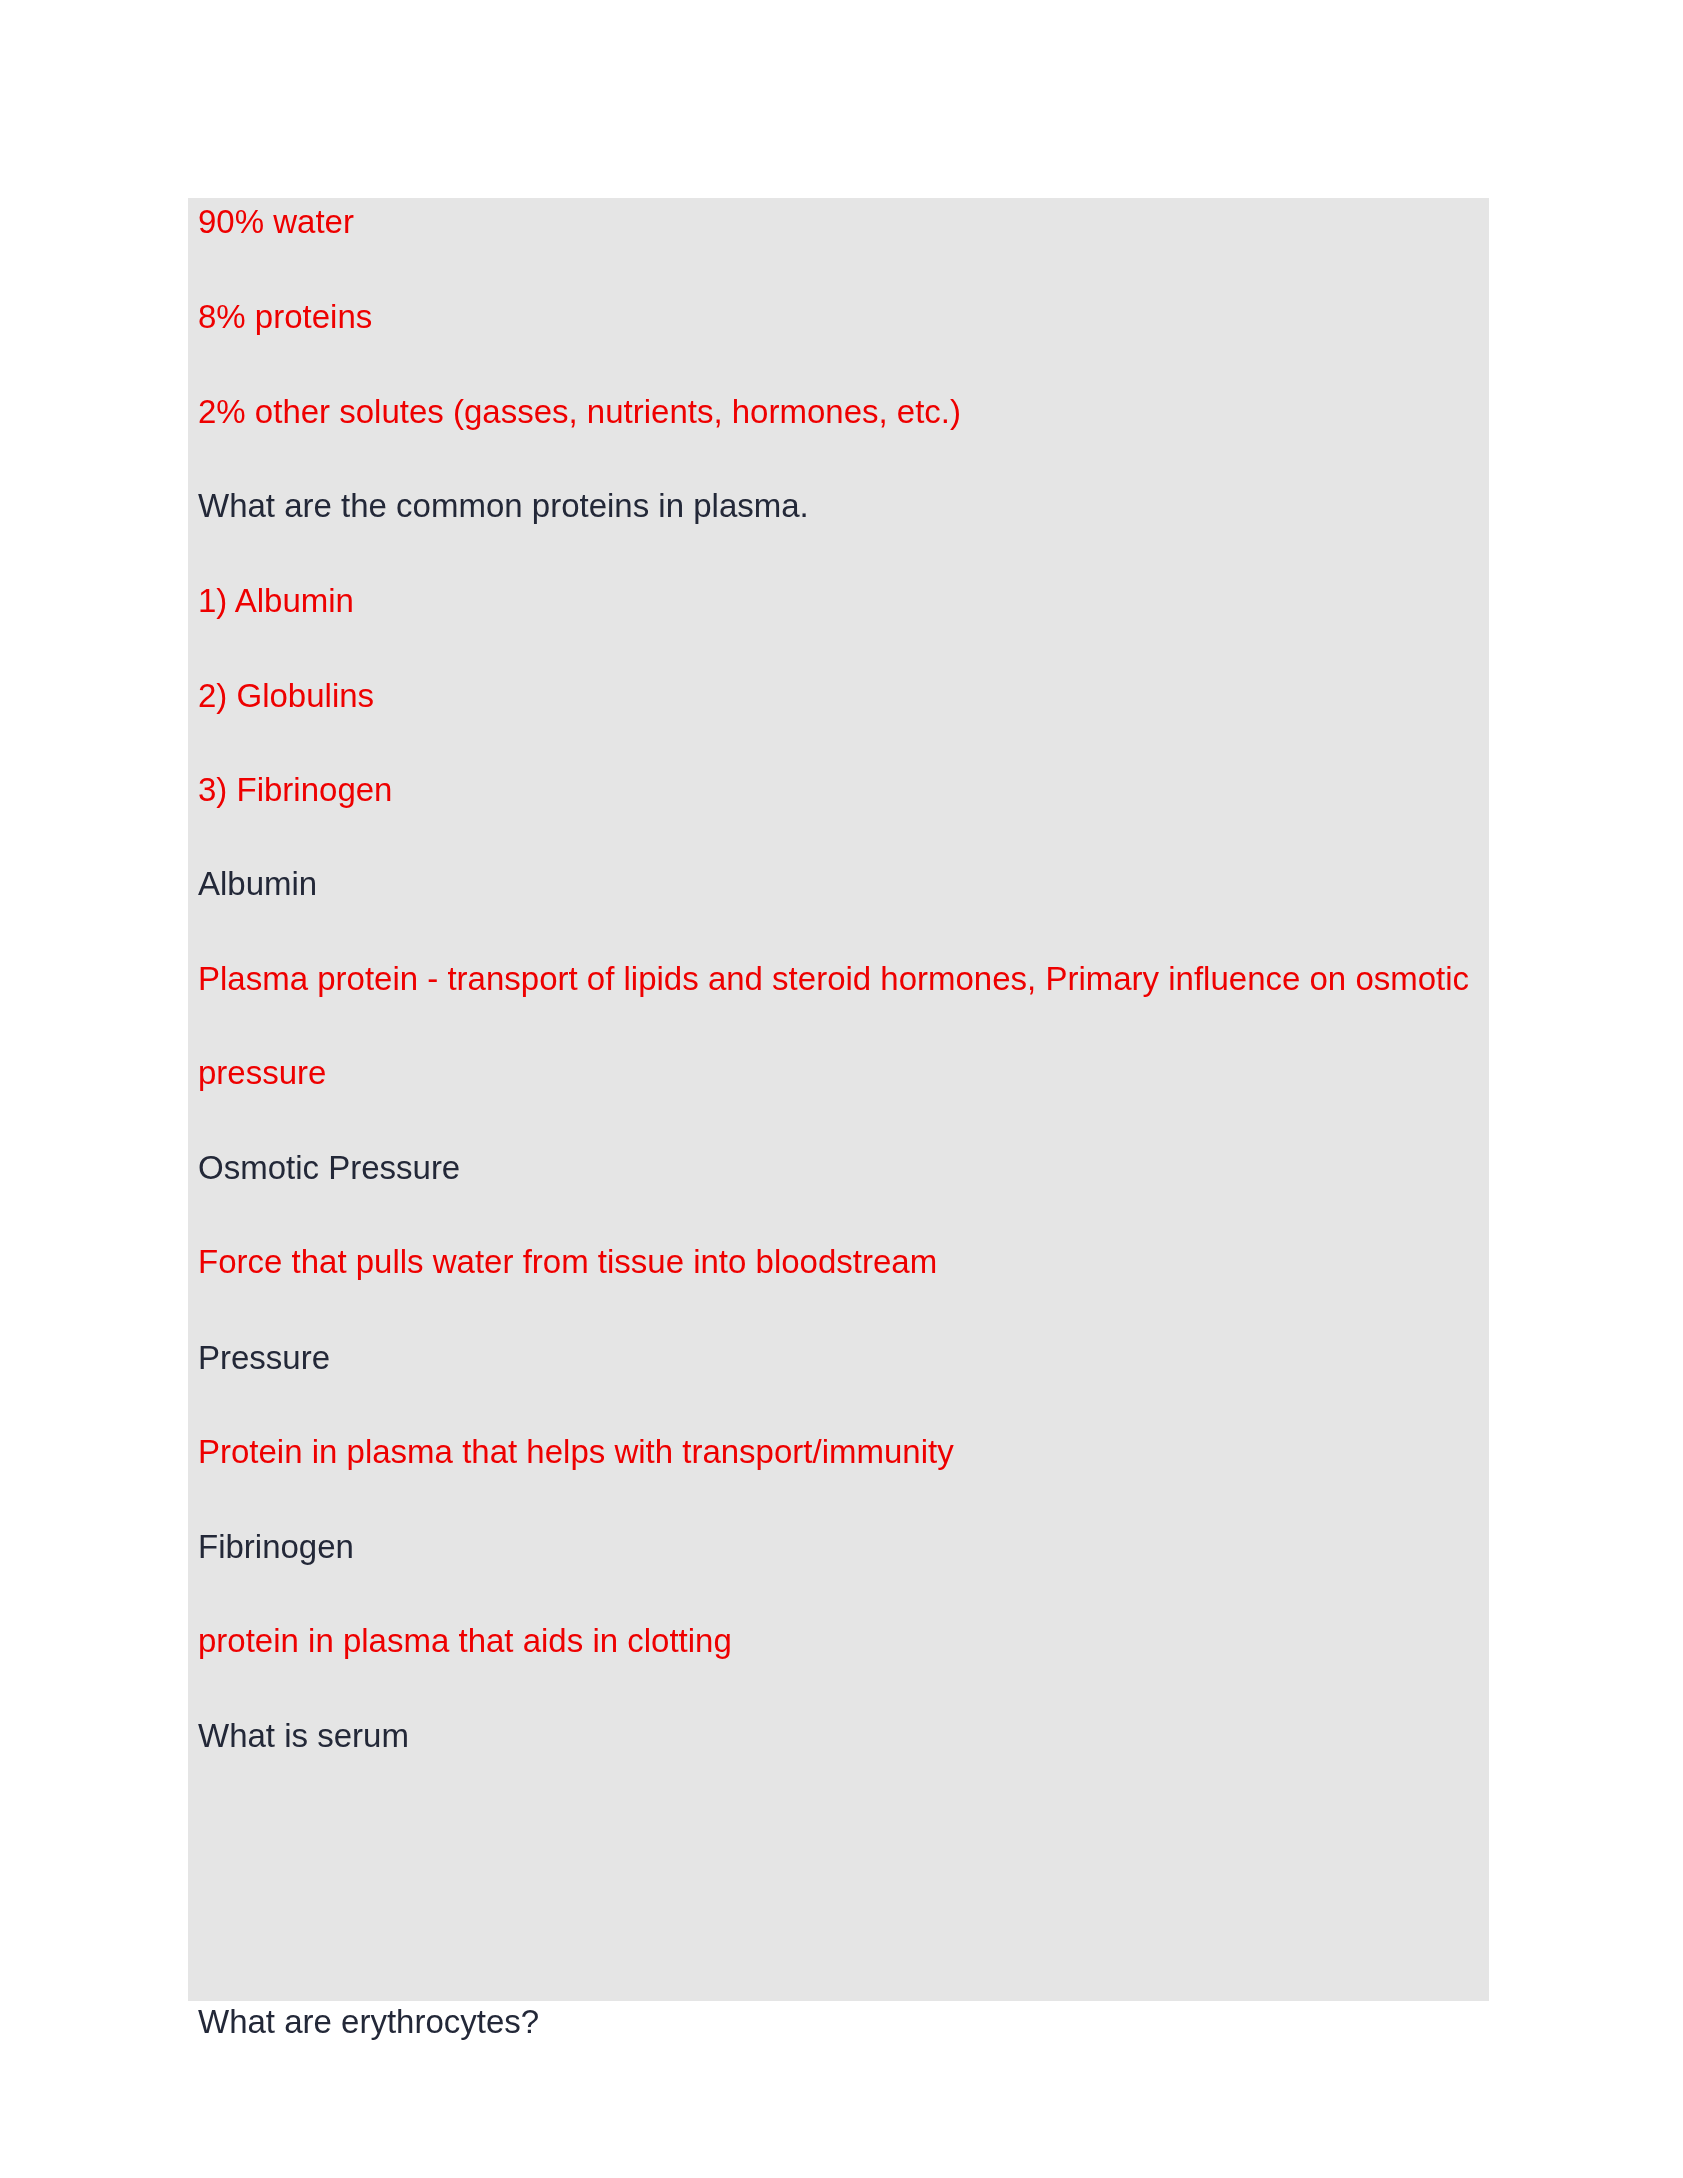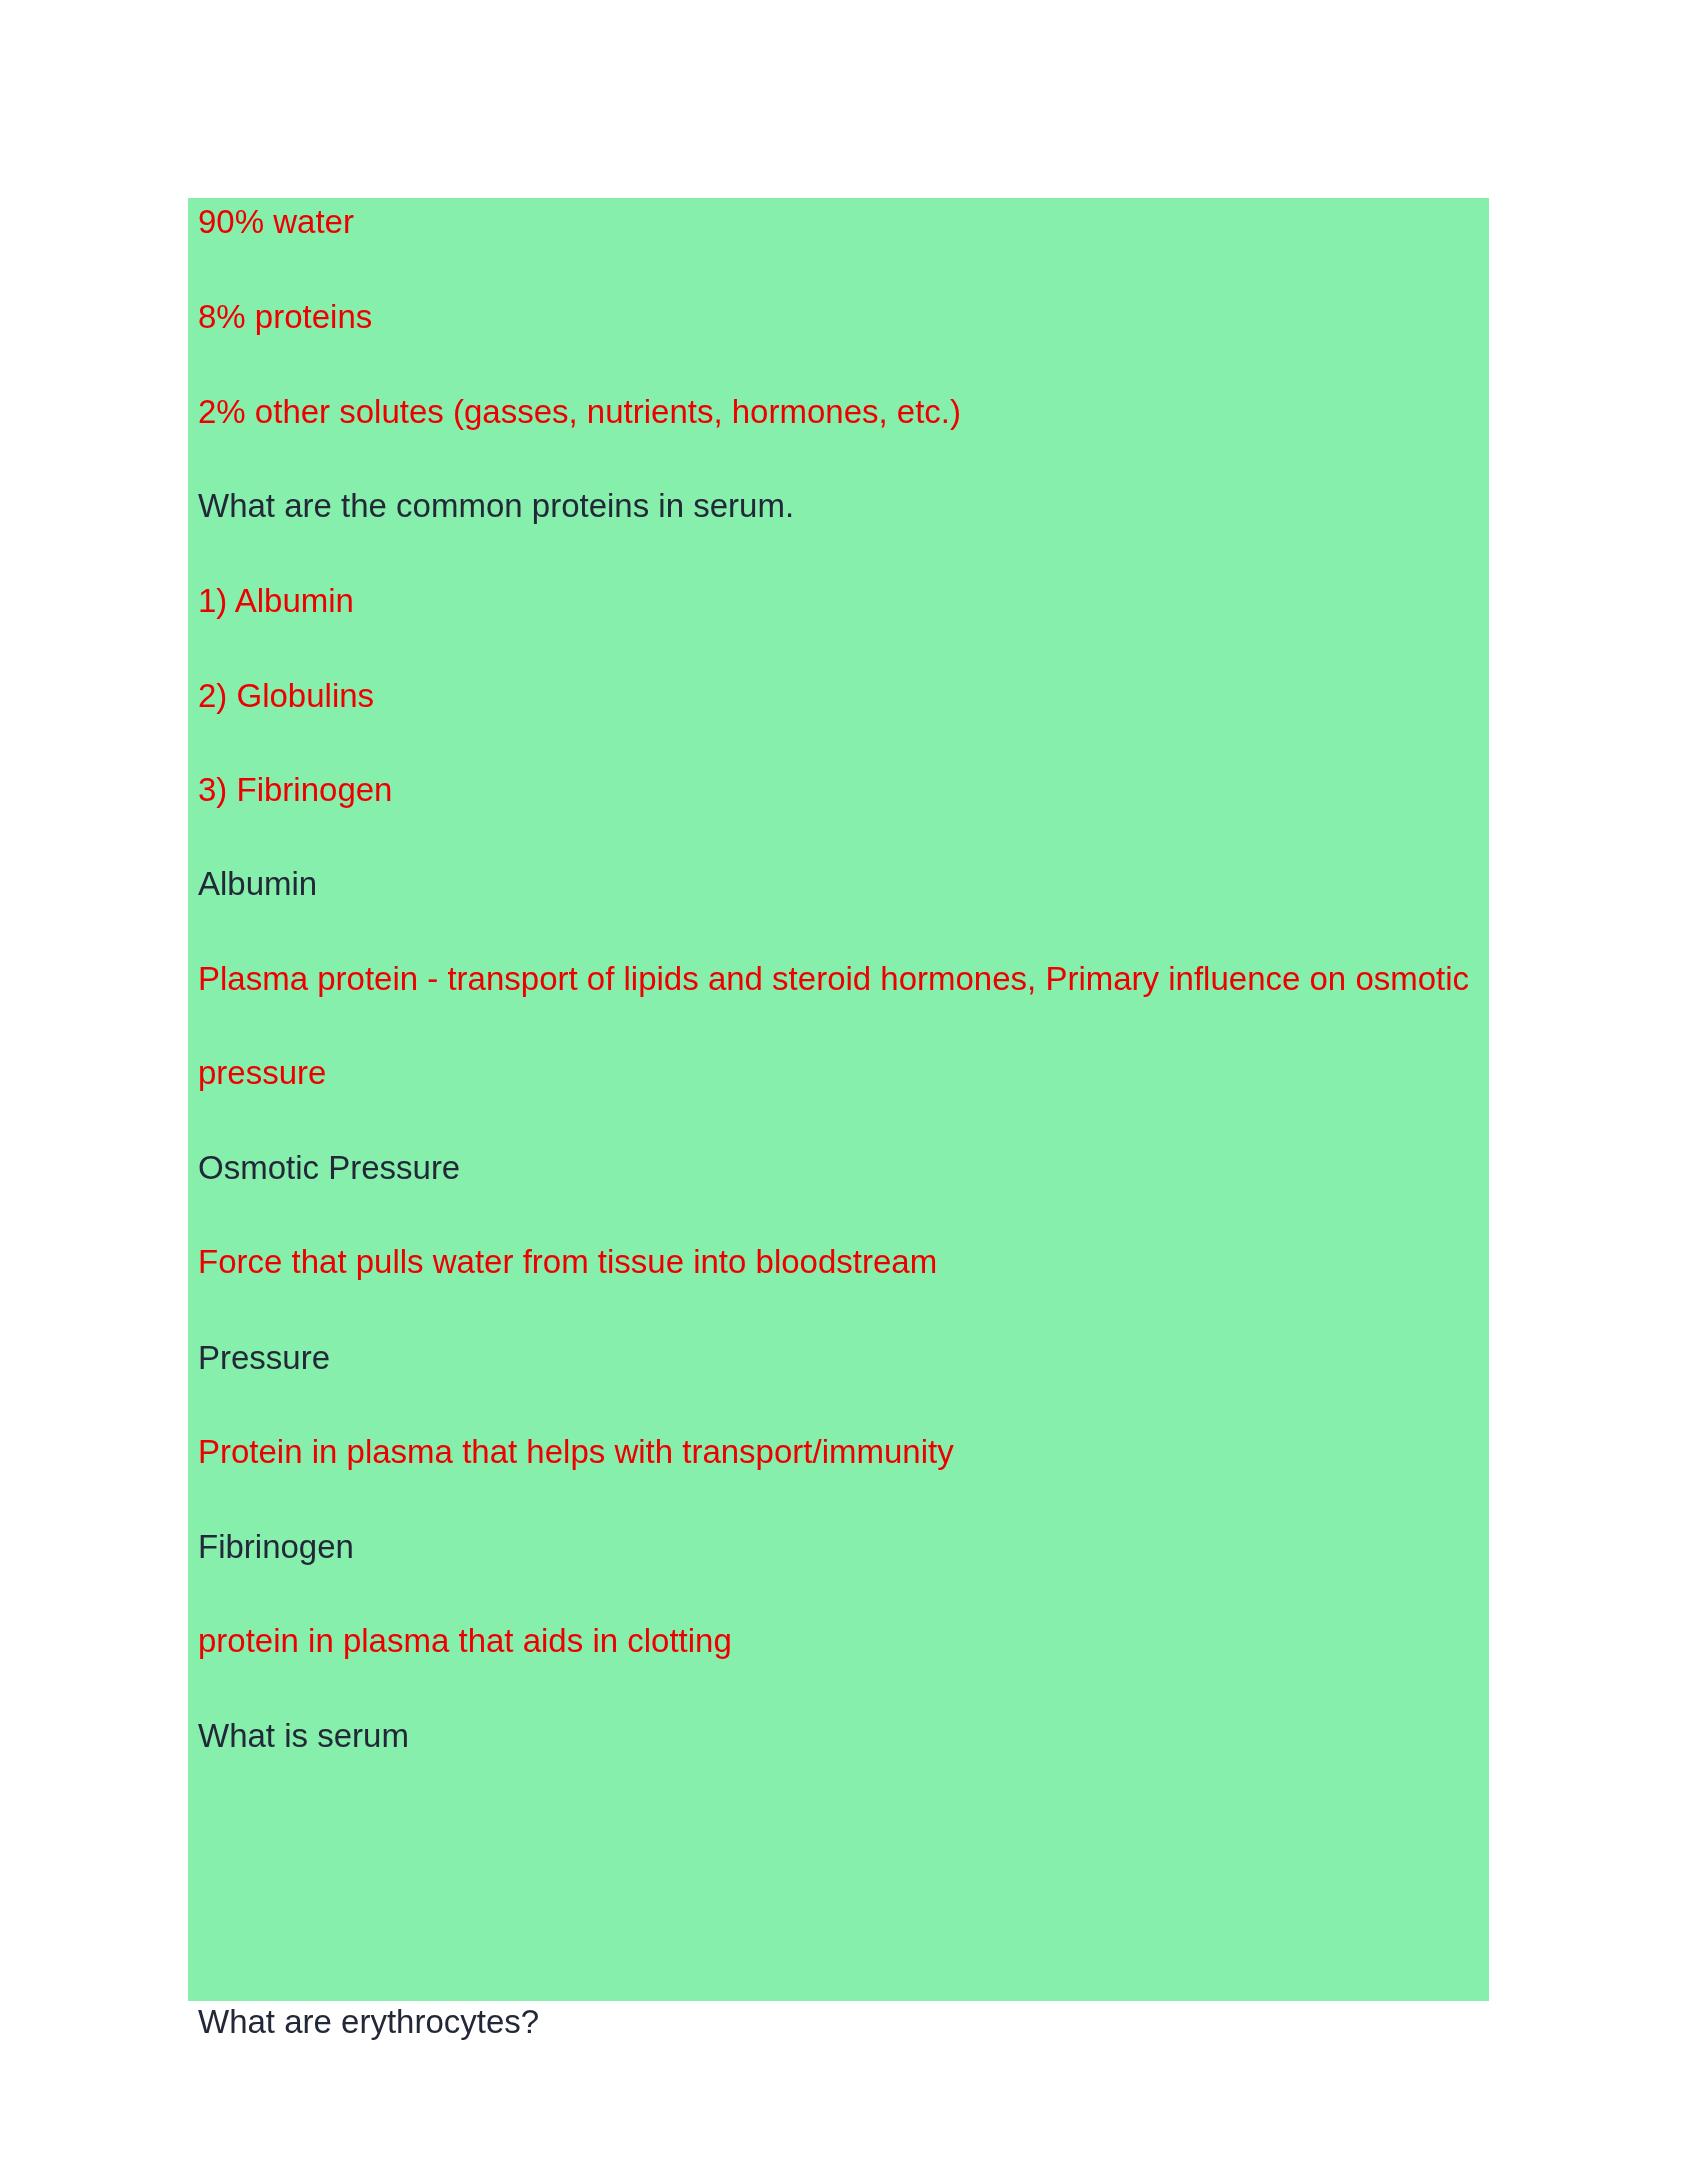--- a/index.html
+++ b/index.html
@@ -1,41 +1,41 @@
 <!DOCTYPE html>
 <html><head>
   <meta charset="utf-8">
   <style>
     html, body { margin: 0; padding: 0; background: #ffffff; }
     body { width: 1683px; height: 2178px; position: relative; overflow: hidden; }
     .panel {
       position: absolute;
       left: 188px; top: 198px;
       width: 1301px; height: 1803px;
-      background: #86efac;
+      background: #e5e5e5;
     }
     .line {
       position: absolute;
       left: 10px;
       font-family: "Liberation Sans", sans-serif;
       font-size: 33px;
       line-height: 40px;
       white-space: nowrap;
     }
     .q { color: #232838; }
     .a { color: #ee0000; }
   </style>
 </head>
 <body>
 
 <div class="panel">
   <div class="line a" style="top:4px">90% water</div>
   <div class="line a" style="top:99px">8% proteins</div>
   <div class="line a" style="top:194px">2% other solutes (gasses, nutrients, hormones, etc.)</div>
-  <div class="line q" style="top:288px">What are the common proteins in serum.</div>
+  <div class="line q" style="top:288px">What are the common proteins in plasma.</div>
   <div class="line a" style="top:383px">1) Albumin</div>
   <div class="line a" style="top:478px">2) Globulins</div>
   <div class="line a" style="top:572px">3) Fibrinogen</div>
   <div class="line q" style="top:666px">Albumin</div>
   <div class="line a" style="top:761px">Plasma protein - transport of lipids and steroid hormones, Primary influence on osmotic</div>
   <div class="line a" style="top:855px">pressure</div>
   <div class="line q" style="top:950px">Osmotic Pressure</div>
   <div class="line a" style="top:1044px">Force that pulls water from tissue into bloodstream</div>
   <div class="line q" style="top:1140px">Pressure</div>
   <div class="line a" style="top:1234px">Protein in plasma that helps with transport/immunity</div>

